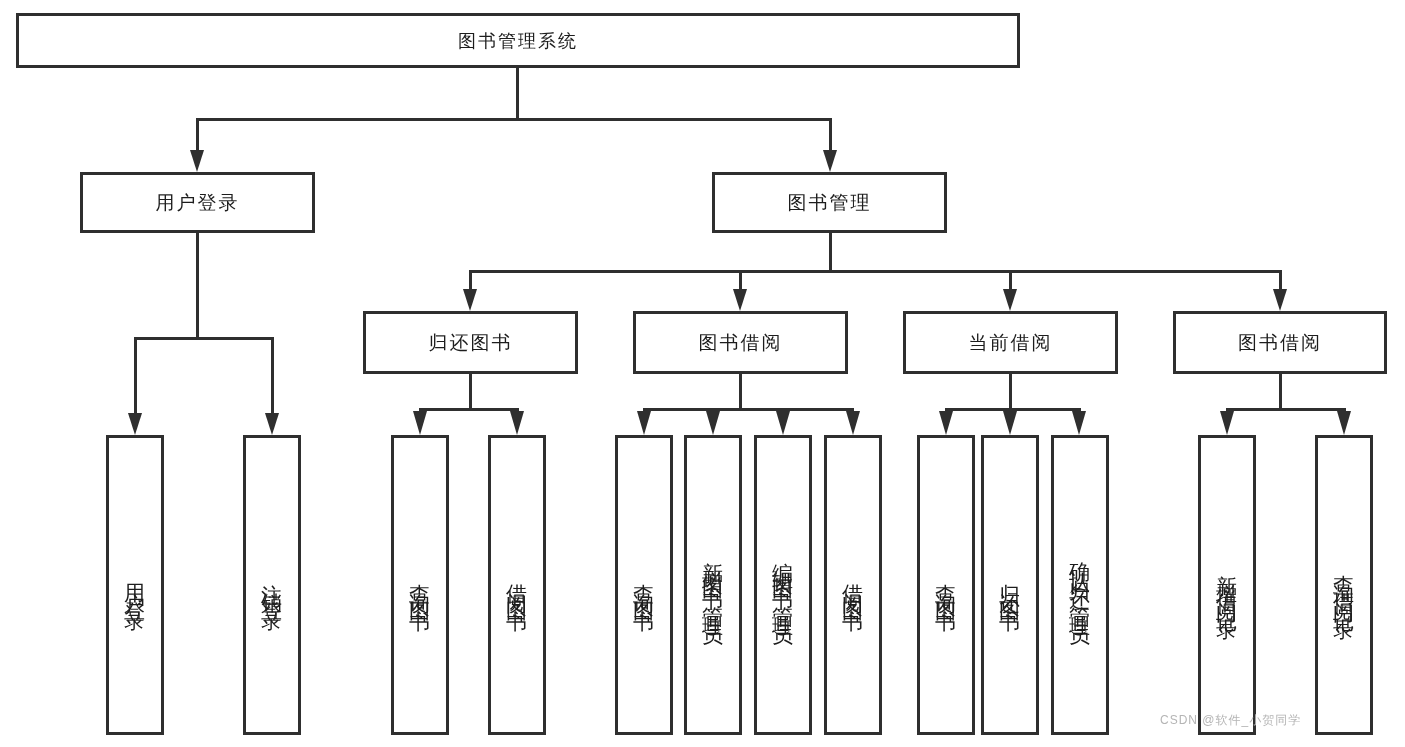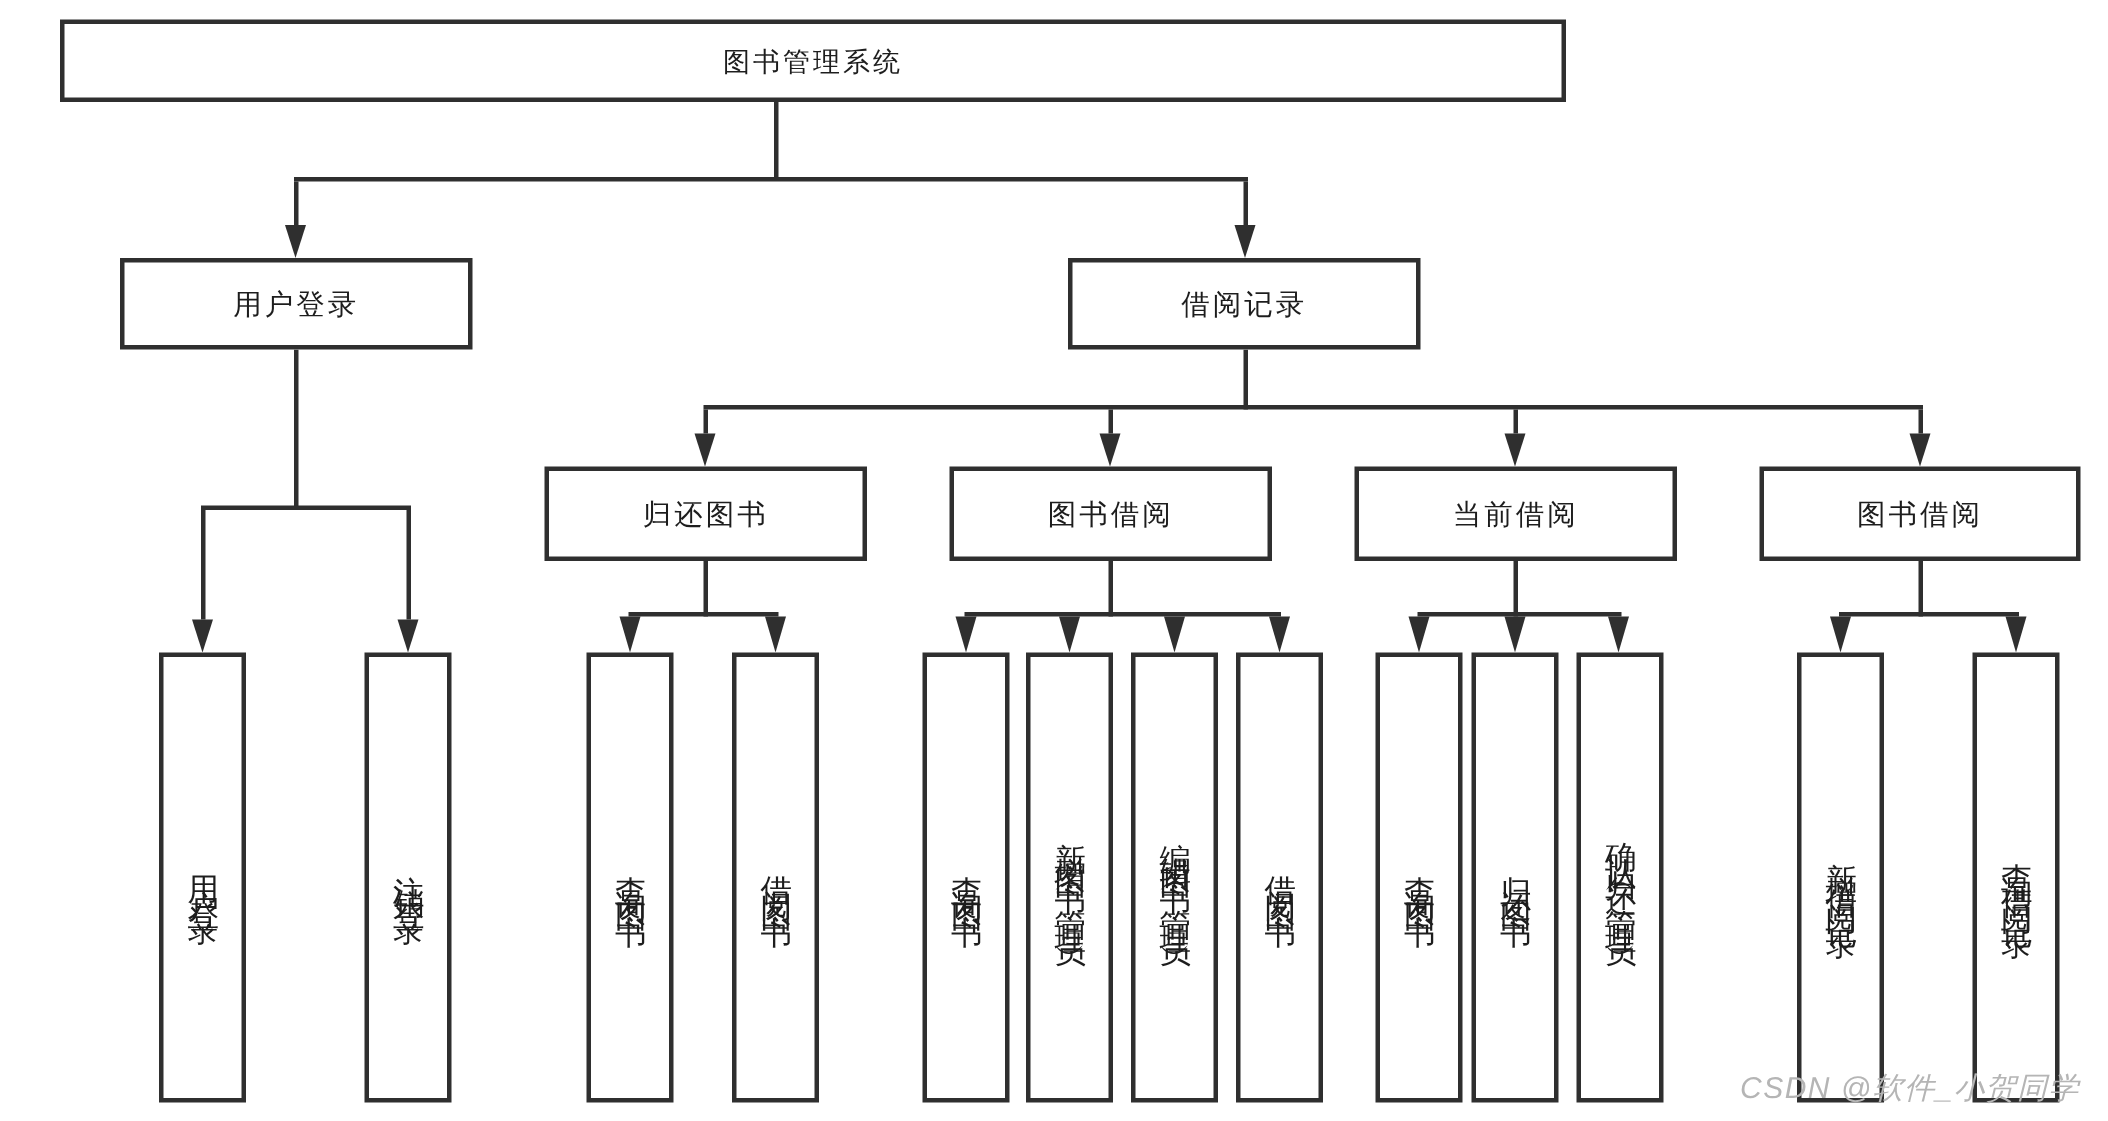--- a/index.html
+++ b/index.html
@@ -12,21 +12,21 @@
   .canvas{
     position:relative;width:1405px;height:747px;background:var(--bg);
     font-family:"Liberation Sans","DejaVu Sans",sans-serif;color:var(--text);
     overflow:hidden;
   }
   .box{
     position:absolute;background:#fff;border:3px solid var(--border);
     box-sizing:border-box;display:flex;align-items:center;justify-content:center;
     font-size:19px;letter-spacing:2px;color:var(--text);
   }
-  .box.root{font-size:18px;margin-left:24px;}
+  .box.root{font-size:18px;}
   .leaf{
     position:absolute;top:435px;width:58px;height:300px;background:#fff;
     border:3px solid var(--border);box-sizing:border-box;
     display:flex;align-items:center;justify-content:center;
   }
   .leaf span{
     writing-mode:vertical-rl;text-orientation:mixed;
     font-size:21px;letter-spacing:9px;line-height:1;color:var(--text);
     white-space:nowrap;
   }
@@ -34,21 +34,21 @@
   .vline{width:3px;}
   .hline{height:3px;}
   .arrow{
     position:absolute;width:0;height:0;
     border-left:7px solid transparent;border-right:7px solid transparent;
     border-top:22px solid var(--border);
   }
   .arrow.long{border-top-width:24px;}
   .watermark{
     position:absolute;left:1160px;top:712px;z-index:20;
-    font-size:20px;color:var(--wm);letter-spacing:1px;white-space:nowrap;font-style:italic;
+    font-size:12px;color:var(--wm);letter-spacing:1px;white-space:nowrap;
   }
 </style>
 </head>
 <body>
 
 <div class="canvas">
 
   <div class="vline" style="left:516px;top:68px;height:51px"></div>
   <div class="hline" style="left:196px;top:118px;width:636px"></div>
   <div class="vline" style="left:196px;top:121px;height:30px"></div>
@@ -98,21 +98,21 @@
   <div class="arrow long" style="left:1337px;top:411px"></div>
 
   <div class="box root" style="left:16px;top:13px;width:1004px;height:55px">
     <span>图书管理系统</span>
   </div>
 
   <div class="box" style="left:80px;top:172px;width:235px;height:61px">
     <span>用户登录</span>
   </div>
   <div class="box" style="left:712px;top:172px;width:235px;height:61px">
-    <span>借阅记录</span>
+    <span>图书管理</span>
   </div>
 
   <div class="box" style="left:363px;top:311px;width:215px;height:63px">
     <span>归还图书</span>
   </div>
   <div class="box" style="left:633px;top:311px;width:215px;height:63px">
     <span>图书借阅</span>
   </div>
   <div class="box" style="left:903px;top:311px;width:215px;height:63px">
     <span>当前借阅</span>

